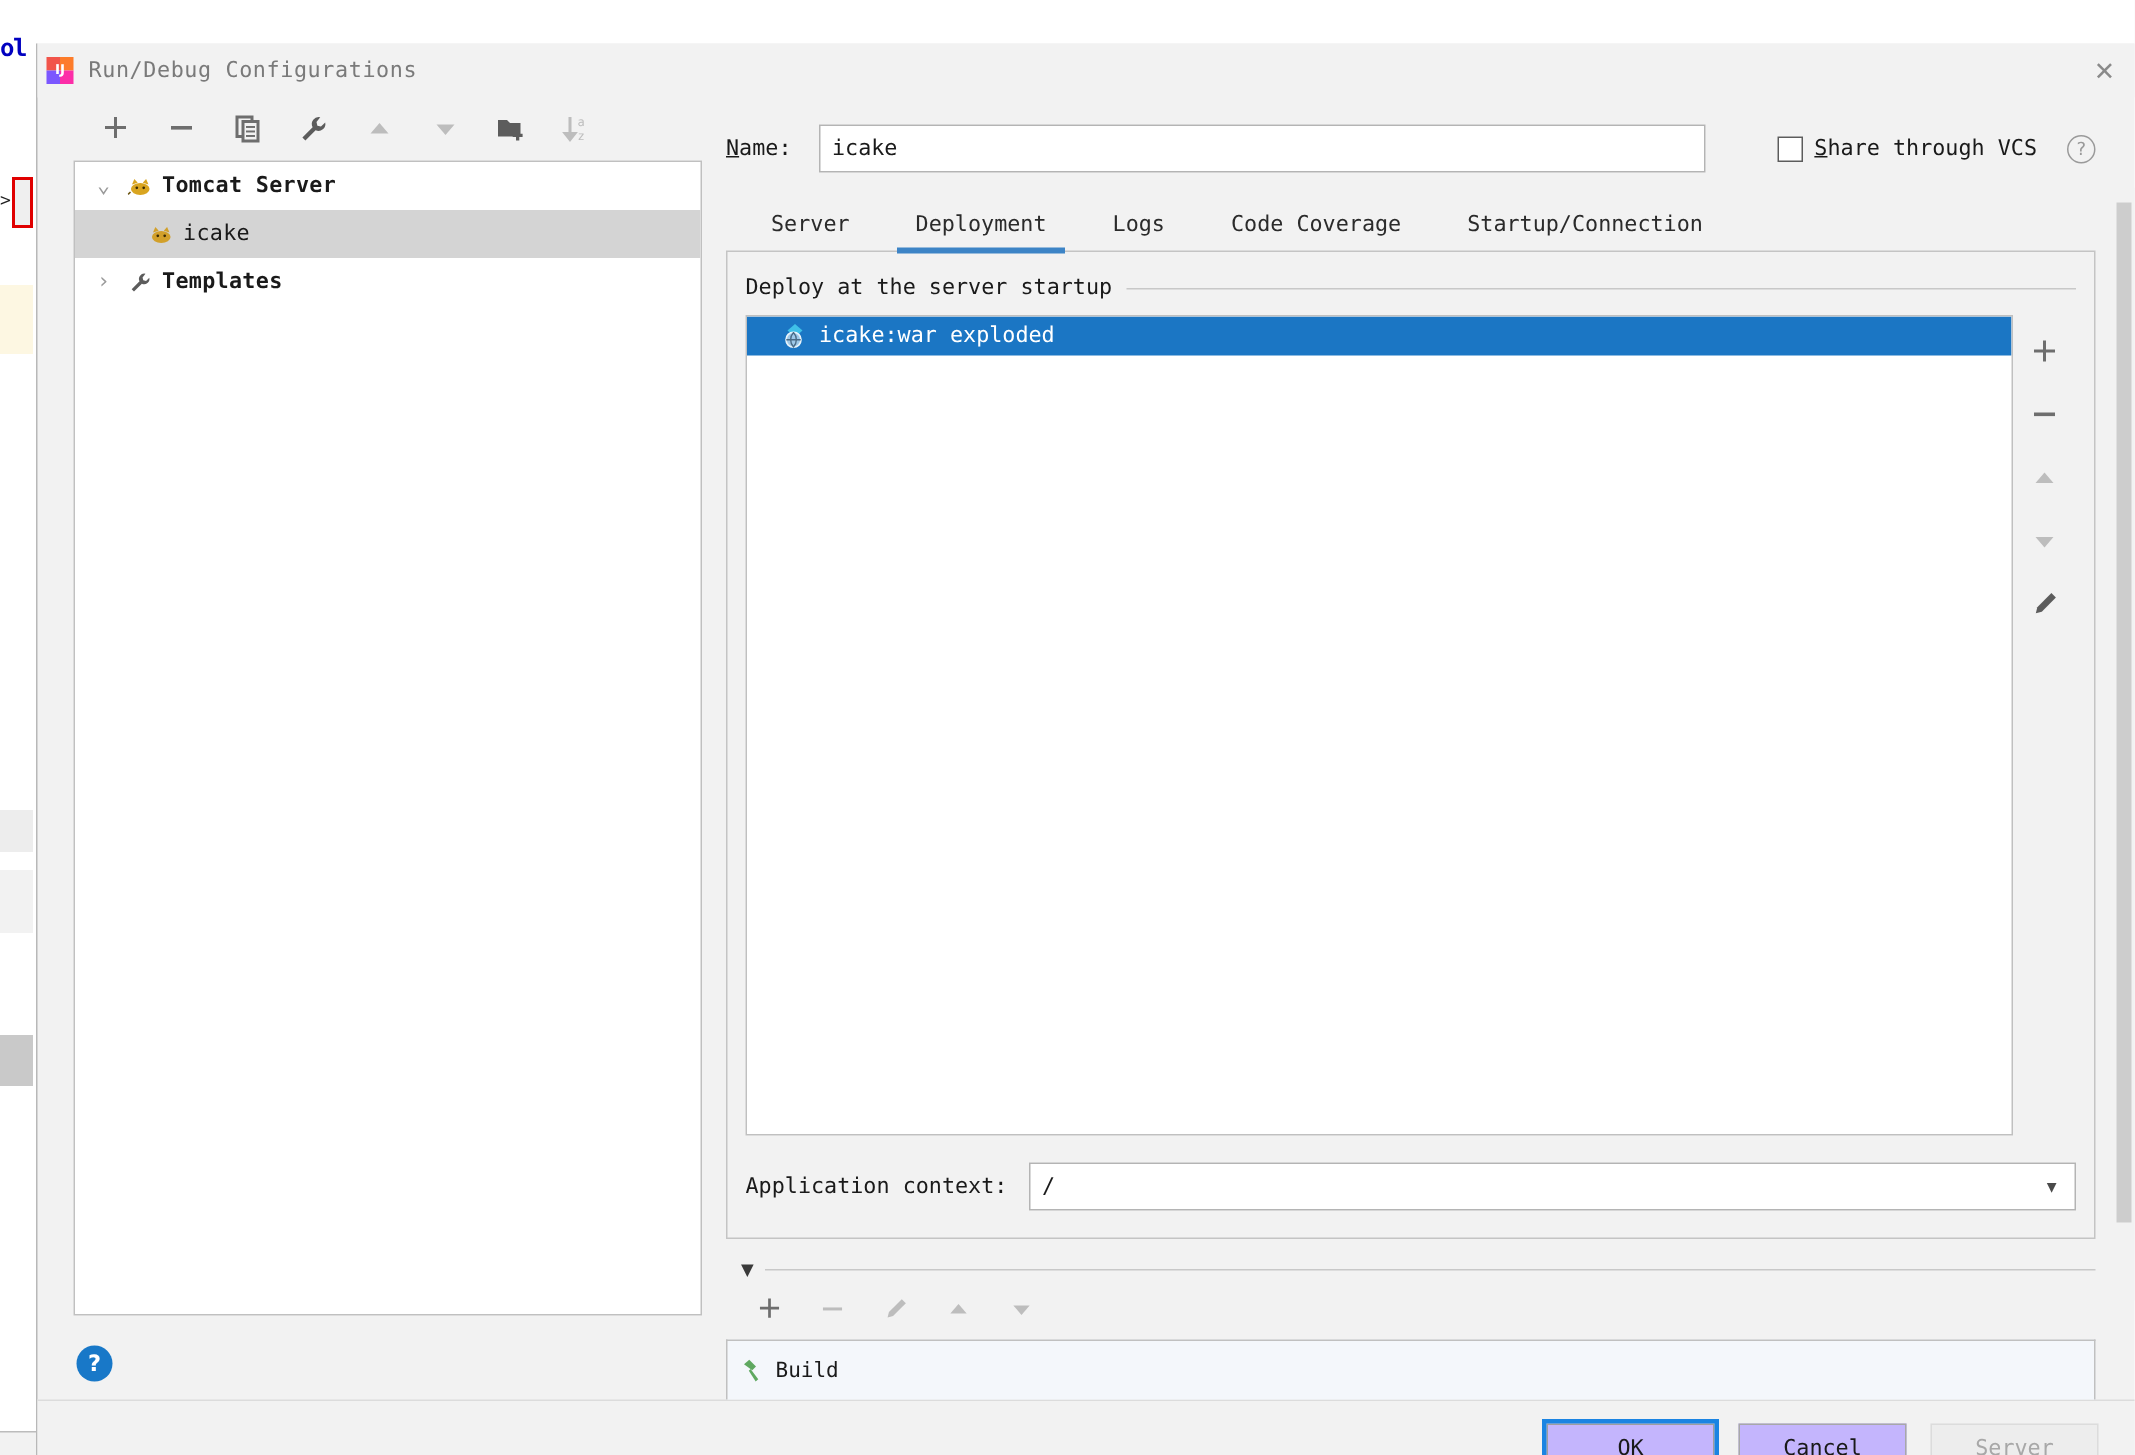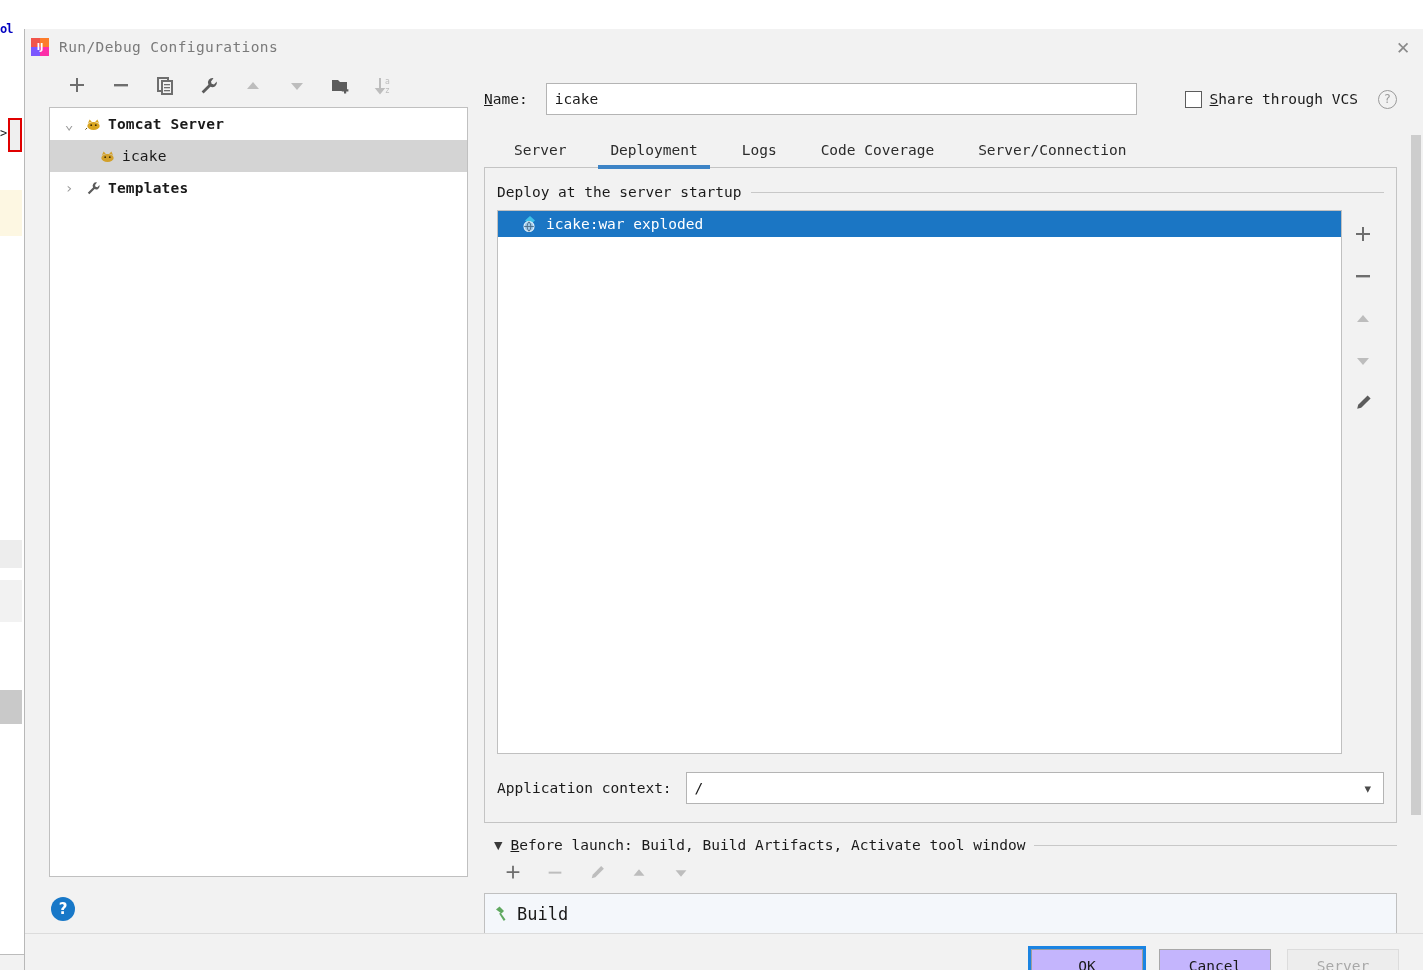--- a/index.html
+++ b/index.html
@@ -12,21 +12,21 @@
     -webkit-font-smoothing: none;
   }
 
   
   #bg-ide {
     position: absolute; left: 0; top: 0; width: 24px; height: 970px;
     background: #ffffff;
   }
   #bg-ide .bg-blue-text {
     position: absolute; left: 0; top: 22px;
-    font-size: 12px; color: #0000c0; font-weight: 700;
+    font-size: 16px; color: #0000c0; font-weight: 700;
     letter-spacing: -1px;
   }
   #bg-ide .bg-redbox {
     position: absolute; left: 8px; top: 118px; width: 14px; height: 34px;
     border: 2px solid #e00000; background: #efefef;
   }
   #bg-ide .bg-caret {
     position: absolute; left: 0px; top: 126px;
     font-size: 12px; color: #222;
   }
@@ -274,21 +274,21 @@
   .blbtn {
     width: 42px; height: 32px;
     display:flex; align-items:center; justify-content:center; cursor: default;
   }
   .bl-list {
     border: 1px solid #c0c0c0; border-bottom: none;
     background: #f4f7fb; height: 40px;
     display: flex; align-items: center; padding-left: 8px;
   }
   .bl-list .blicon { width: 24px; flex:0 0 24px; display:flex; align-items:center; }
-  .bl-list .bllabel { font-size: 17px; color: #1a1a1a; }
+  .bl-list .bllabel { font-size: 14px; color: #1a1a1a; }
 
   
   .dlg-footer {
     flex: 0 0 64px; height: 64px;
     display: flex; align-items: center; justify-content: flex-end;
     padding-right: 24px; gap: 16px;
     background: #f2f2f2;
     border-top: 1px solid #dcdcdc;
   }
   .btn {
@@ -449,21 +449,21 @@
           <div class="share-label"><span class="mn">S</span><span>hare through VCS</span></div>
           <div class="help-circle-sm">?</div>
         </div>
       </div>
 
       <div class="tabs">
         <div class="tab">Server</div>
         <div class="tab active">Deployment</div>
         <div class="tab">Logs</div>
         <div class="tab">Code Coverage</div>
-        <div class="tab">Server/Connection</div>
+        <div class="tab">Startup/Connection</div>
       </div>
 
       <div class="tab-panel">
 
         <div class="section-title-row">
           <div class="section-title">Deploy at the server startup</div>
           <div class="section-rule"></div>
         </div>
 
         <div class="deploy-area">
@@ -514,21 +514,20 @@
           <div class="ctx-combo">
             <span class="cval">/</span>
             <span class="ctx-arrow">▾</span>
           </div>
         </div>
       </div>
 
       <div class="before-launch">
         <div class="bl-header">
           <span class="bl-tri">▼</span>
-          <span class="bl-title"><span class="mn">B</span><span>efore launch: Build, Build Artifacts, Activate tool window</span></span>
           <span class="bl-rule"></span>
         </div>
         <div class="bl-toolbar">
           <div class="blbtn">
             <svg width="20" height="20" viewBox="0 0 22 22">
                 <path d="M10 3 h2 v6 h6 v2 h-6 v6 h-2 v-6 h-6 v-2 h6 z" fill="#6e6e6e"></path>
               </svg>
           </div>
           <div class="blbtn">
             <svg width="20" height="20" viewBox="0 0 22 22">

